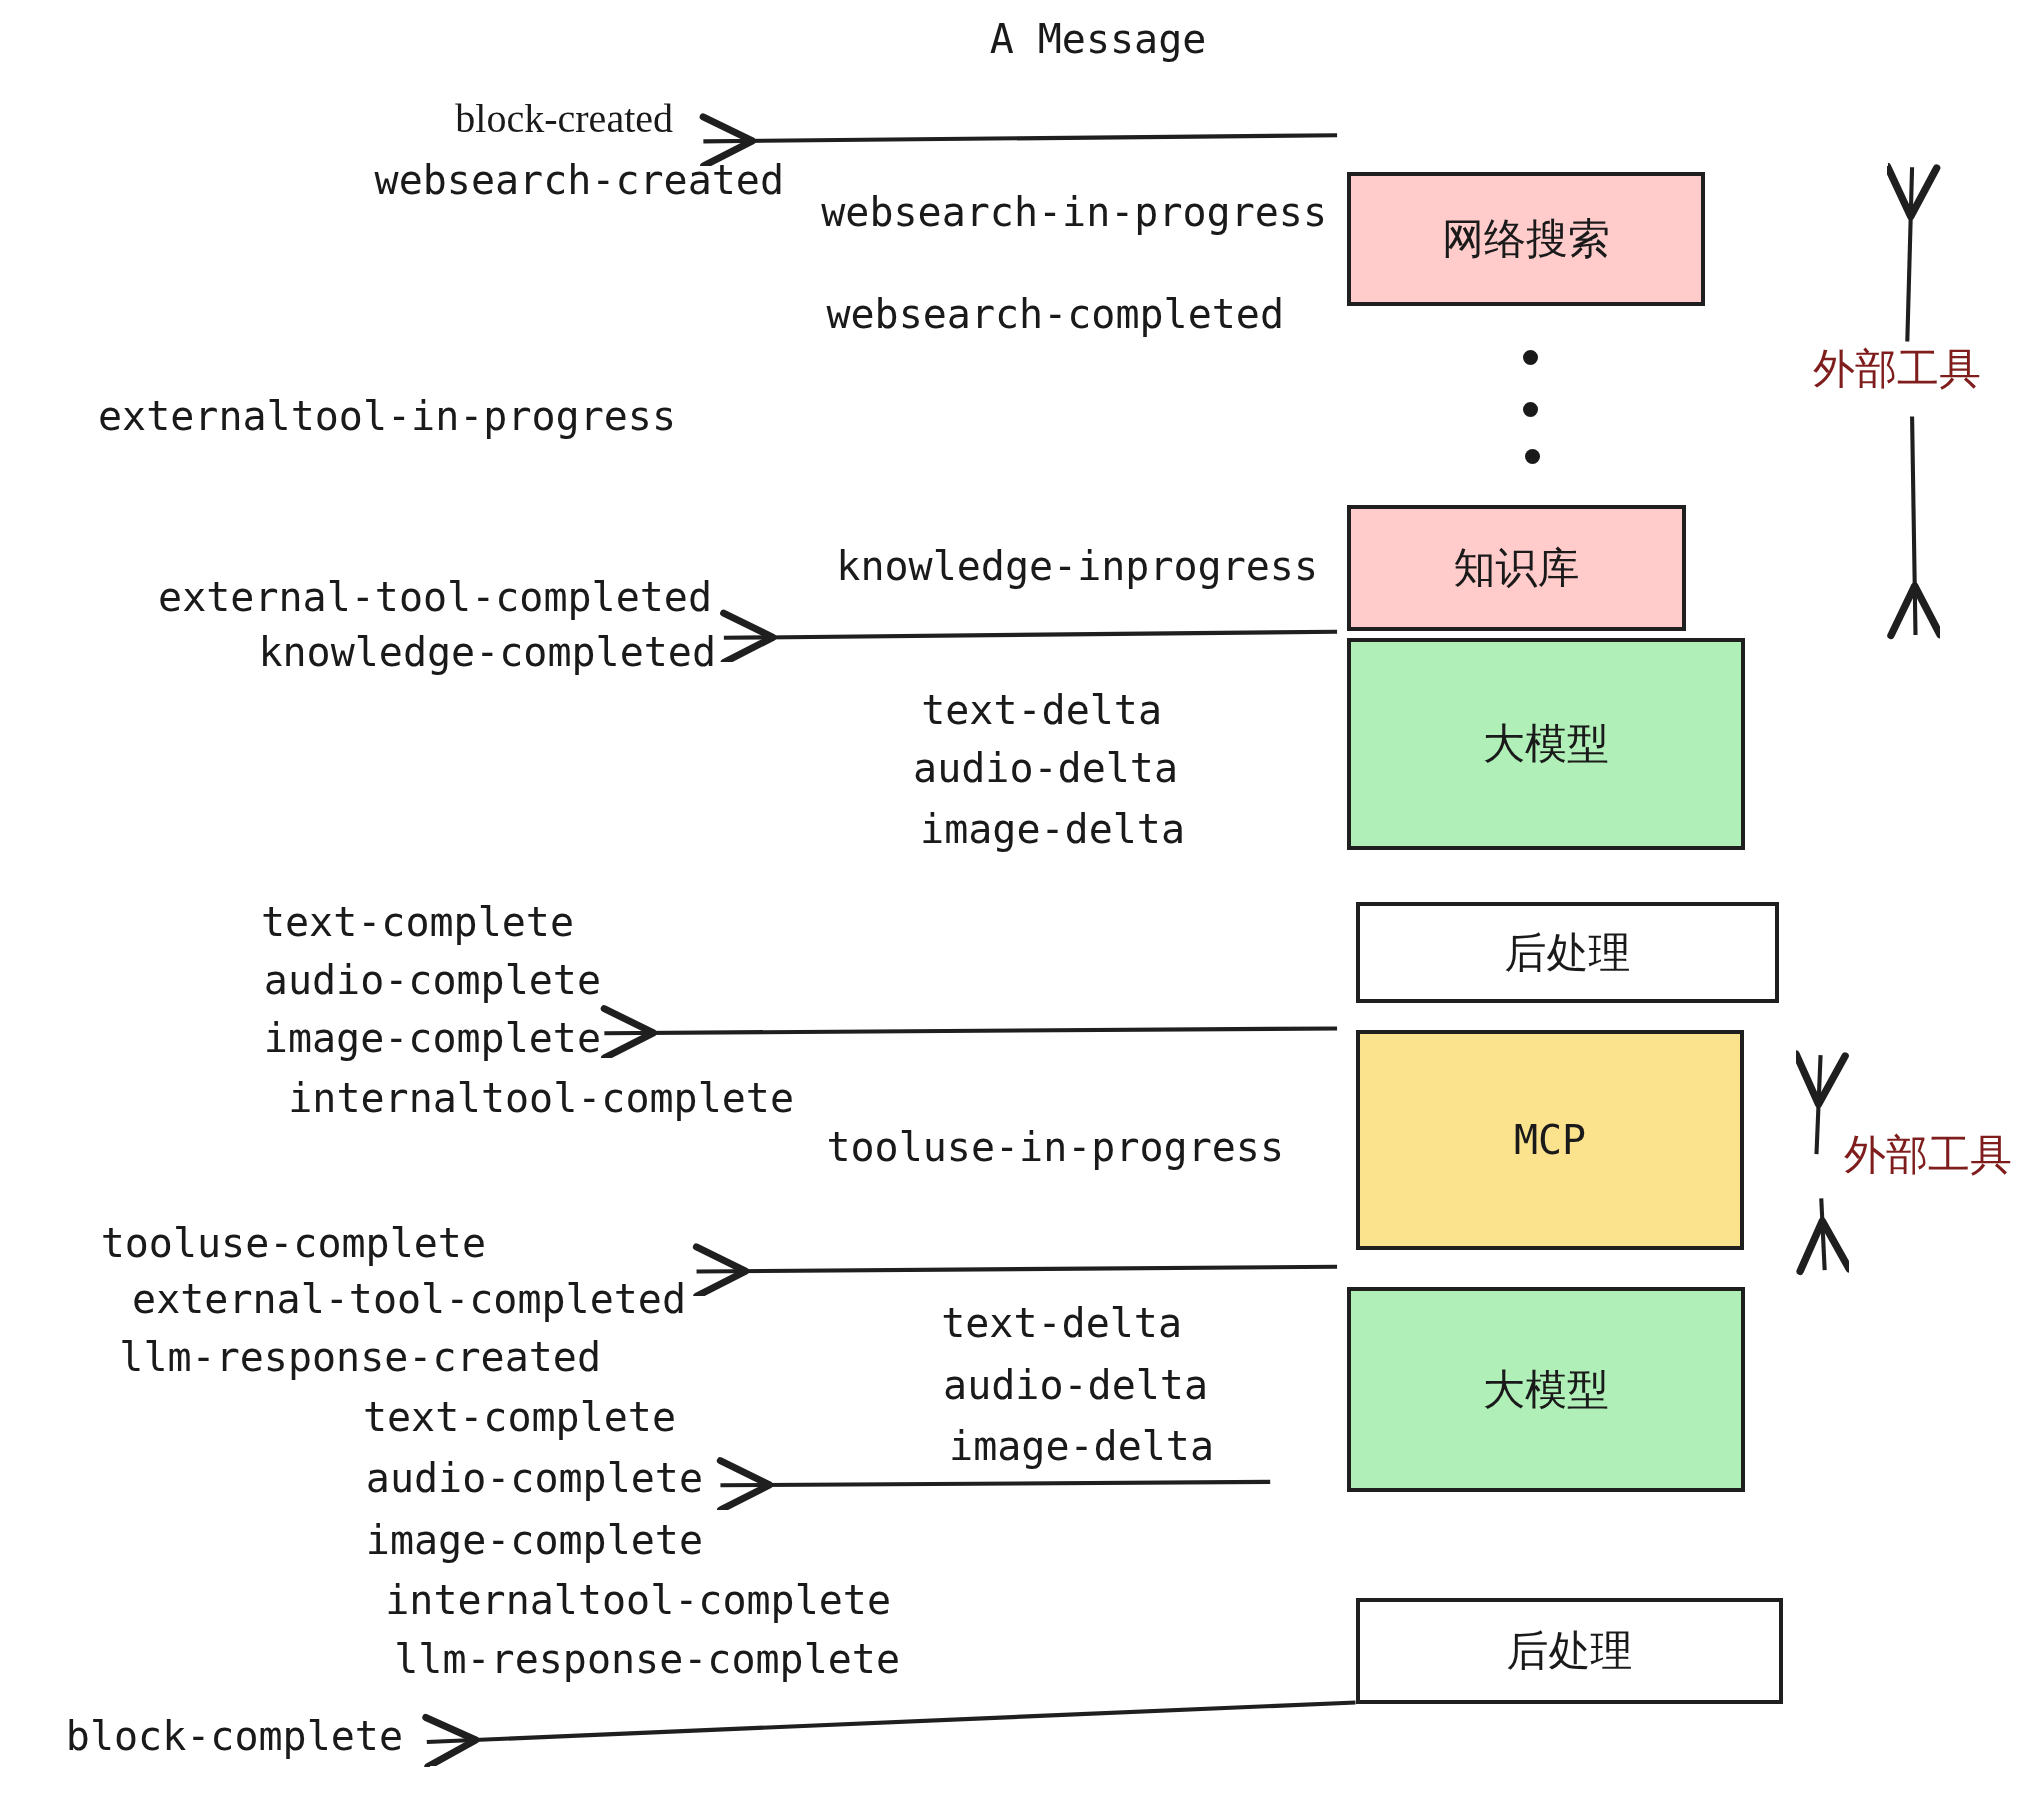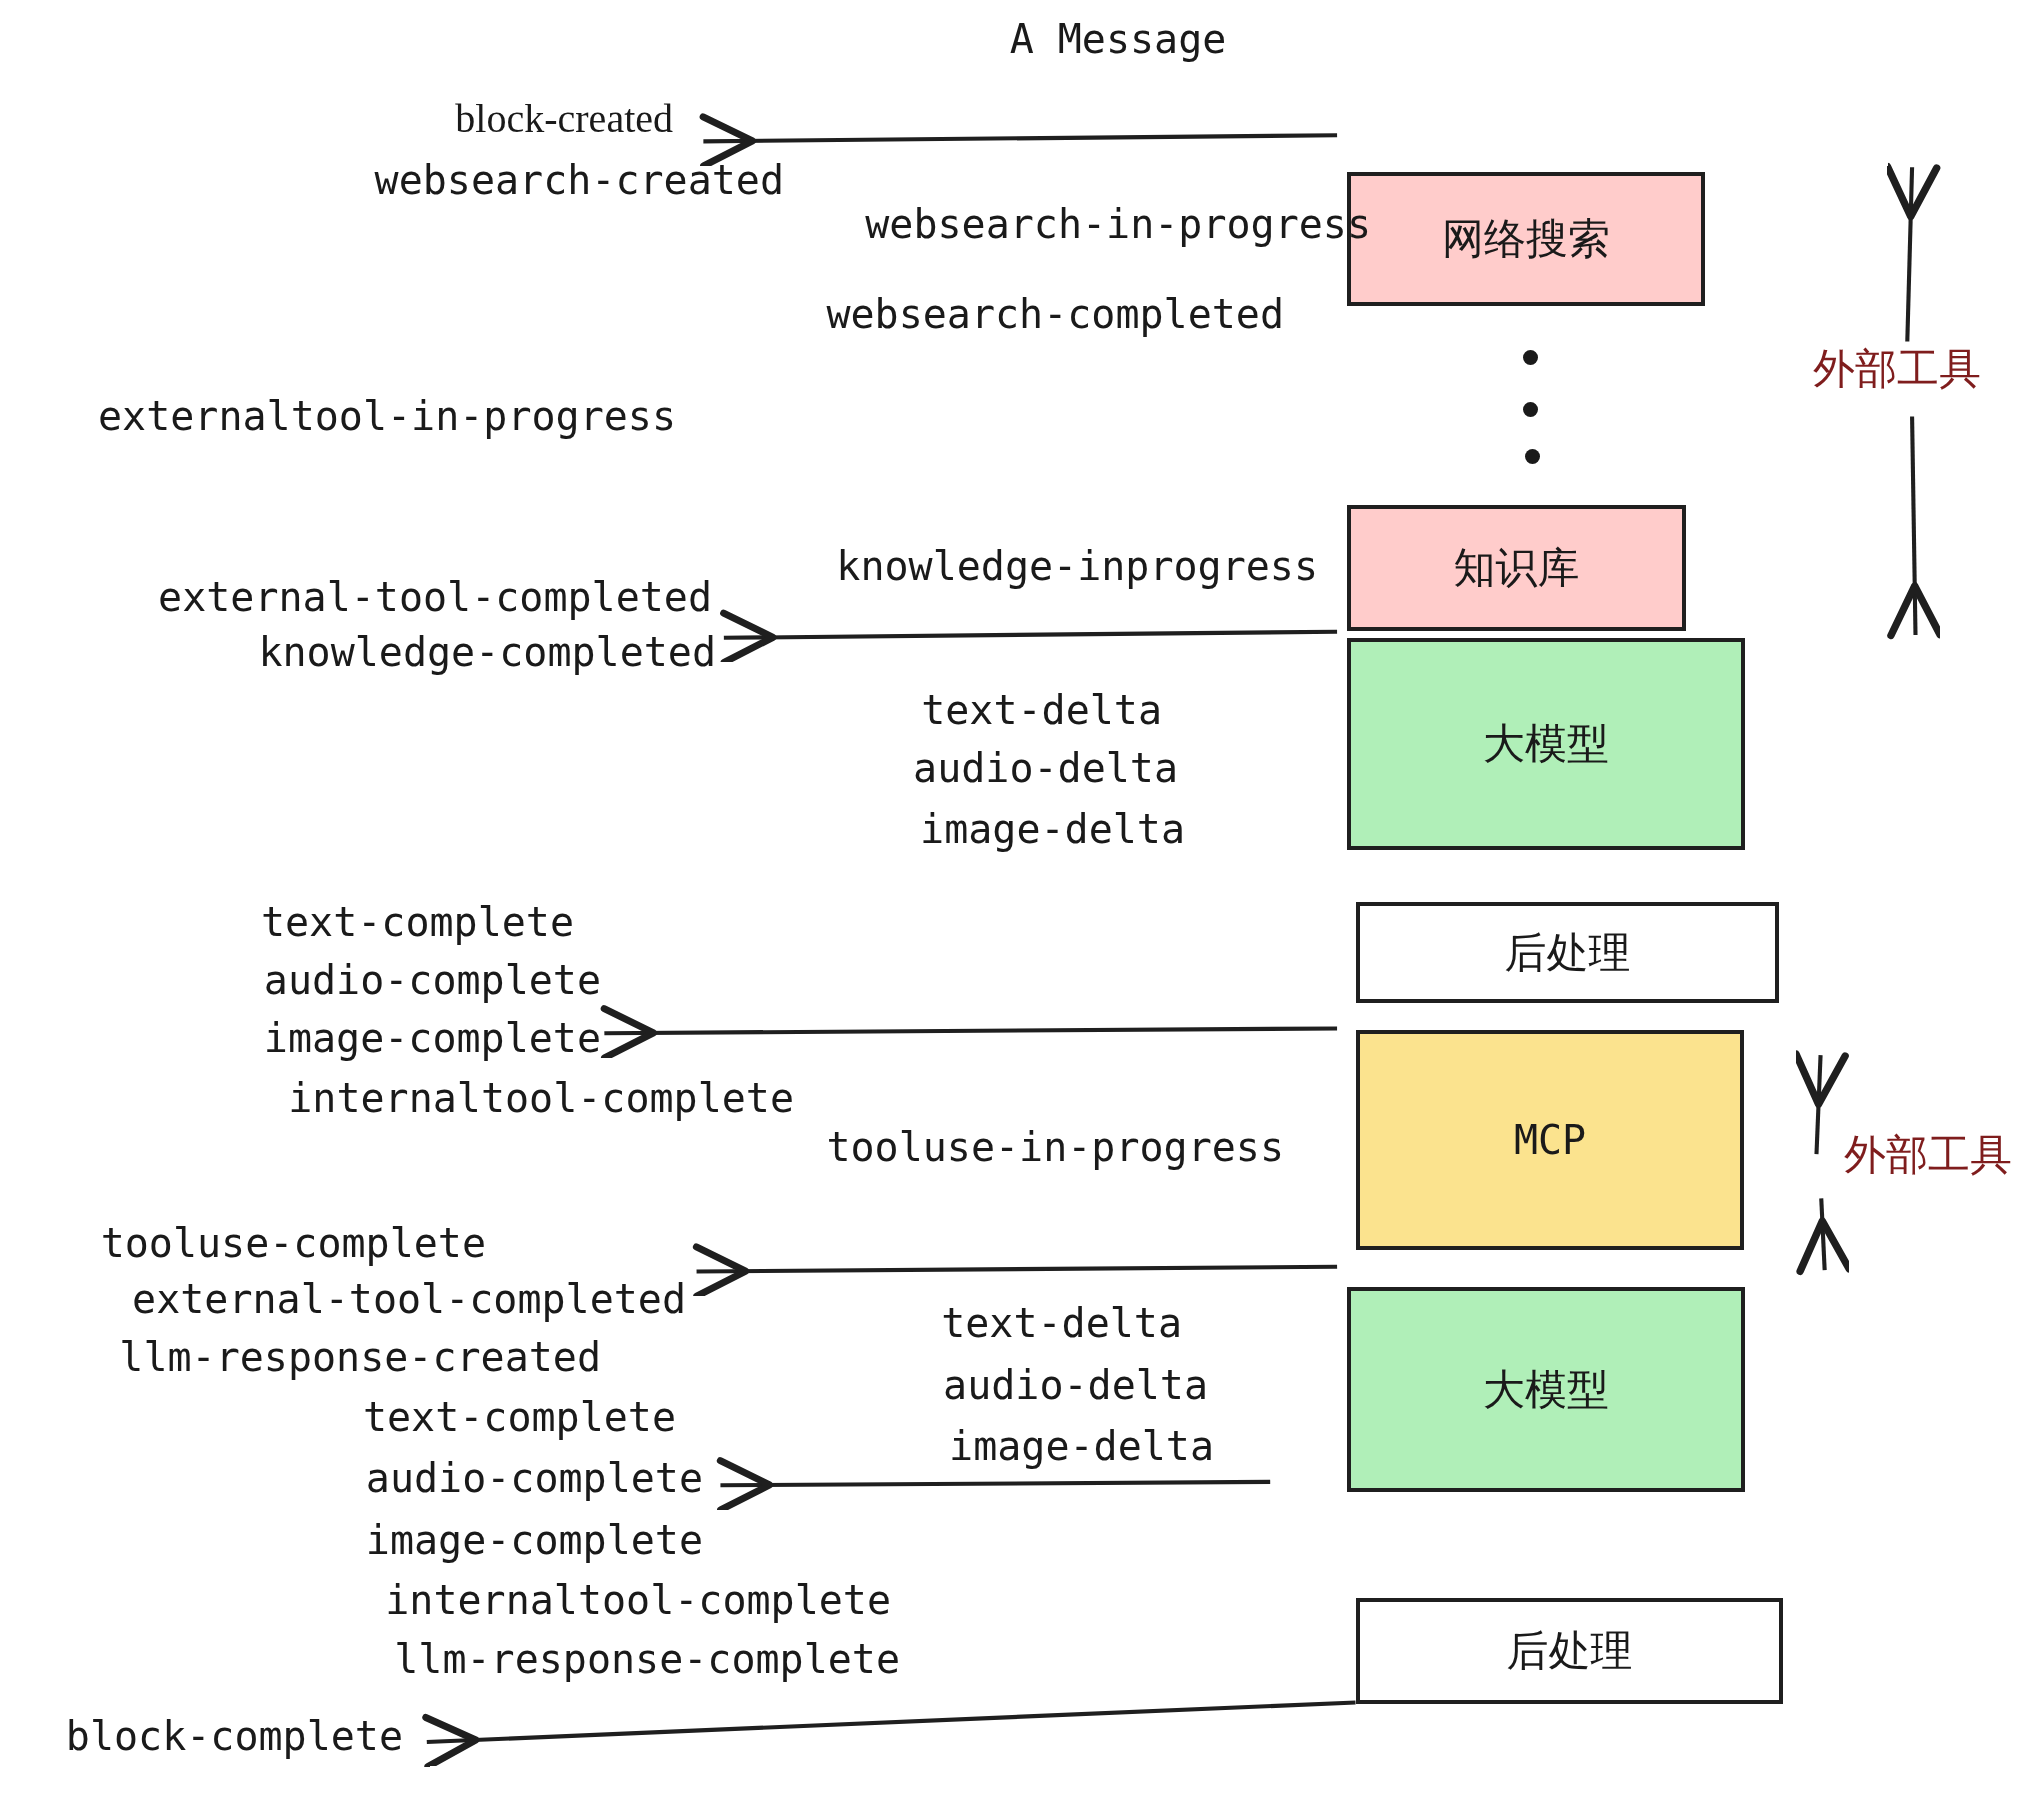--- a/index.html
+++ b/index.html
@@ -73,21 +73,21 @@
     font-family: "DejaVu Sans", "Liberation Sans", sans-serif;
     font-size: 42px;
     line-height: 1;
   }
 </style>
 </head>
 <body>
 
 <div id="stage">
 
-  <div class="title" style="left:1098px; top:19px;margin-left:20px;">A Message</div>
+  <div class="title" style="left:1098px; top:19px;">A Message</div>
 
   <svg class="edges" viewBox="0 0 2980 2630" xmlns="http://www.w3.org/2000/svg">
     <defs>
       <marker id="ah" markerWidth="16" markerHeight="16" refX="13" refY="6" orient="auto" markerUnits="strokeWidth">
         <path d="M13,0 L1,6 L13,12" fill="none" stroke="#1f1f1f" stroke-width="1.7" stroke-linecap="round" stroke-linejoin="round"></path>
       </marker>
       <marker id="ahu" markerWidth="16" markerHeight="16" refX="13" refY="6" orient="auto" markerUnits="strokeWidth">
         <path d="M13,0 L1,6 L13,12" fill="none" stroke="#1f1f1f" stroke-width="1.8" stroke-linecap="round" stroke-linejoin="round"></path>
       </marker>
     </defs>
@@ -143,21 +143,21 @@
     <span>后处理</span>
   </div>
 
   <div class="vlabel" style="left:1813px; top:348px;">外部工具</div>
   <div class="vlabel" style="left:1844px; top:1134px;">外部工具</div>
 
   <div class="lbl r" style="left:673px; top:99px;font-family:Liberation Serif, serif;">block-created</div>
 
   <div class="lbl r" style="left:784px; top:160px;">websearch-created</div>
 
-  <div class="lbl r" style="left:1327px; top:204px;margin-left:44px;">websearch-in-progress</div>
+  <div class="lbl r" style="left:1327px; top:192px;">websearch-in-progress</div>
 
   <div class="lbl r" style="left:1284px; top:294px;">websearch-completed</div>
 
   <div class="lbl r" style="left:676px; top:396px;">externaltool-in-progress</div>
 
   <div class="lbl r" style="left:1318px; top:546px;">knowledge-inprogress</div>
 
   <div class="lbl r" style="left:712px; top:577px;">external-tool-completed</div>
 
   <div class="lbl r" style="left:716px; top:632px;">knowledge-completed</div>

